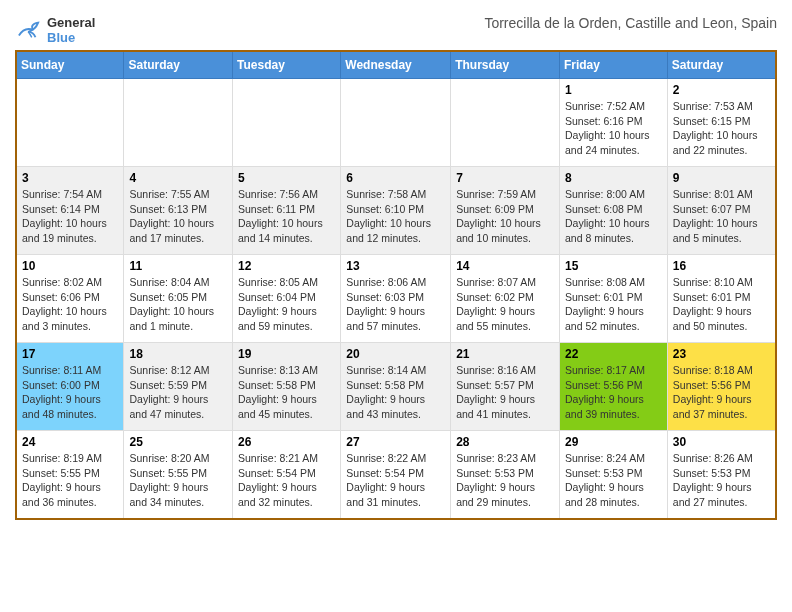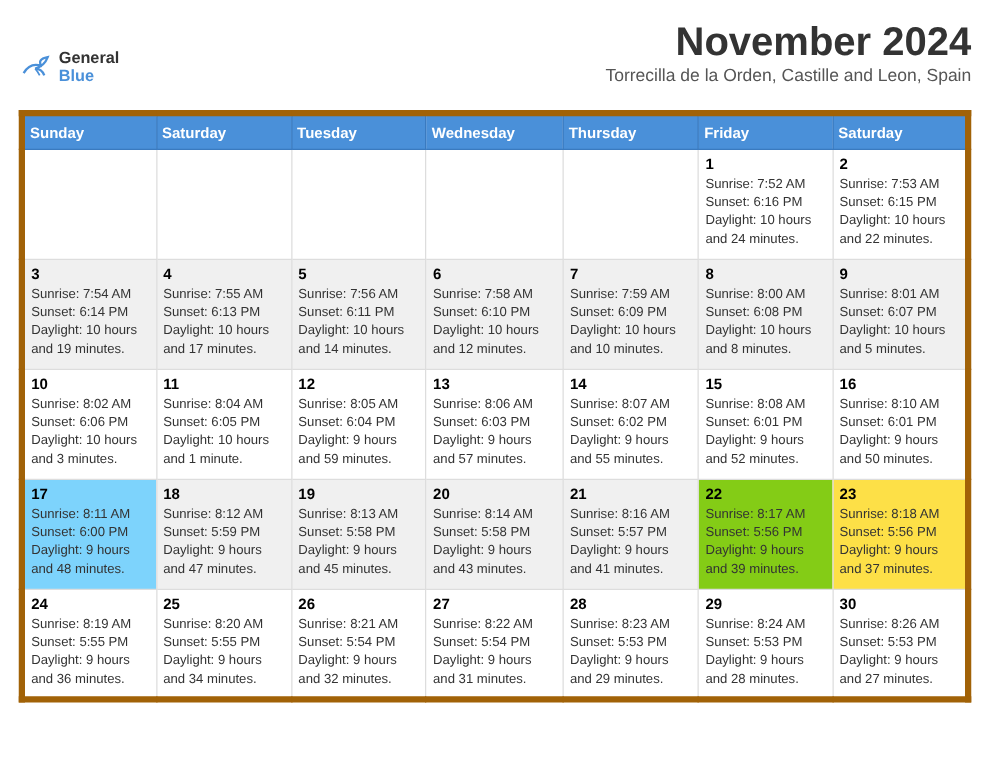--- a/index.html
+++ b/index.html
@@ -6,22 +6,22 @@
     body {
       font-family: Arial, sans-serif;
       background: #fff;
       width: 792px;
       min-height: 612px;
       padding: 15px;
     }
     .header-section {
       display: flex;
       justify-content: space-between;
-      align-items: flex-end;
-      margin-bottom: 20px;
+      align-items: flex-start;
+      margin-bottom: 5px;
     }
     .logo {
       display: flex;
       align-items: center;
       gap: 4px;
     }
     .logo-bird {
       width: 28px;
       height: 22px;
     }
@@ -33,21 +33,21 @@
       font-weight: bold;
       color: #333;
     }
     .subtitle {
       font-size: 14px;
       color: #555;
     }
     .calendar {
       width: 100%;
       border-collapse: collapse;
-      border: 5px solid #a16207;
+      border: 2px solid #a16207;
       font-size: 11px;
       padding-left: 21px;
     }
     .calendar th {
       background-color: #4a90d9;
       color: #fff;
       padding: 6px 4px;
       text-align: left;
       font-size: 12px;
       font-weight: bold;
@@ -94,21 +94,20 @@
     <svg class="logo-bird" viewBox="0 0 30 24" fill="none" xmlns="http://www.w3.org/2000/svg">
       <path d="M4 18 Q10 8 20 12 Q15 6 25 4 Q22 12 14 14 Q20 14 22 20" stroke="#4a90d9" stroke-width="2" fill="none"></path>
       <path d="M14 14 Q16 16 18 20" stroke="#4a90d9" stroke-width="1.5" fill="none"></path>
     </svg>
     <div>
       <div style="font-size:13px;font-weight:bold;color:#333;">General</div>
       <div style="font-size:13px;font-weight:bold;color:#4a90d9;">Blue</div>
     </div>
   </div>
   <div class="title-section">
-    <div class="month-title">November 2024</div>
     <div class="subtitle">Torrecilla de la Orden, Castille and Leon, Spain</div>
   </div>
 </div>
 
 <table class="calendar">
   <thead>
     <tr>
     <th>Sunday</th>
         <th>Saturday</th>
         <th>Tuesday</th>

